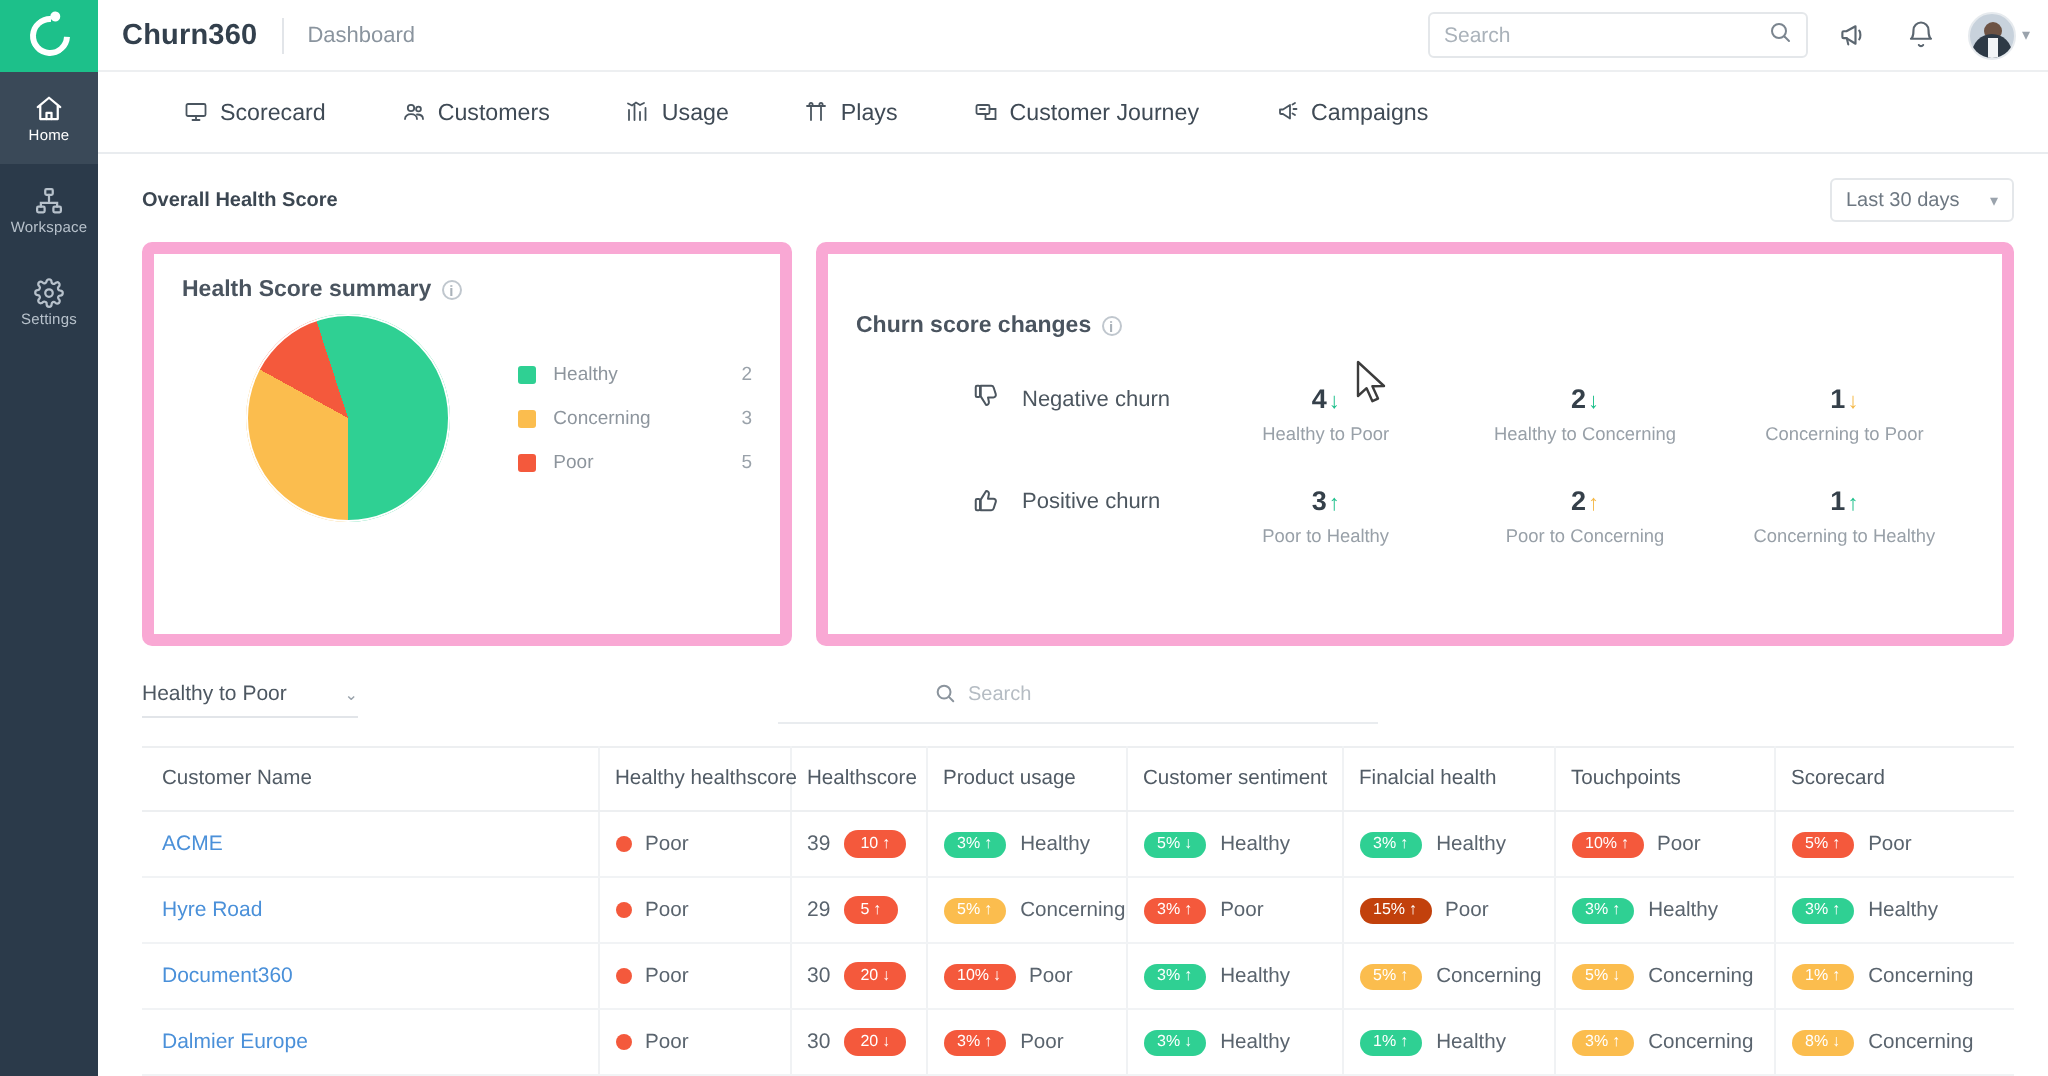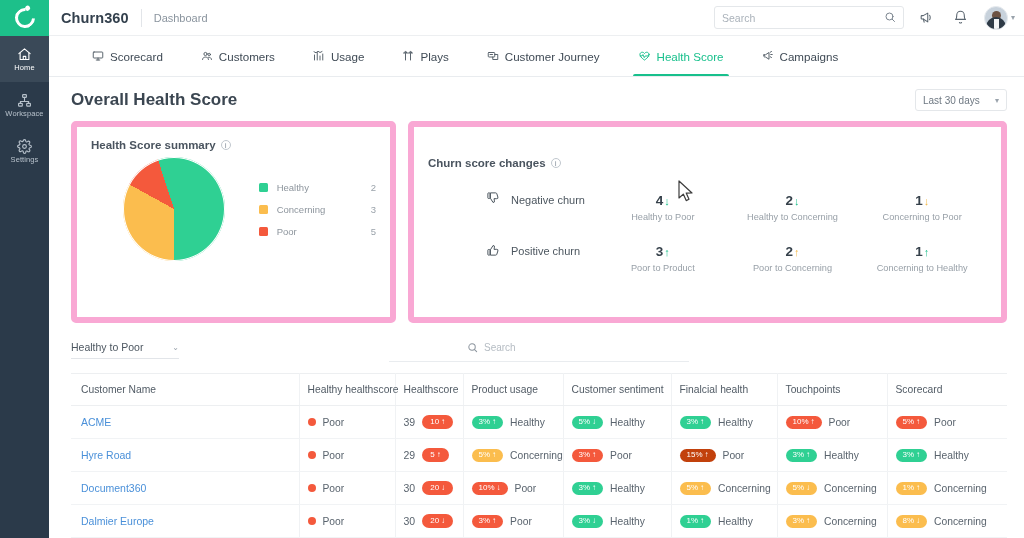--- a/index.html
+++ b/index.html
@@ -88,21 +88,21 @@
   .tab.active { color: #18c08c; font-weight: 400; }
   .tab.active .tabicon { color: #18c08c; }
   .tab.active::after {
     content: ""; position: absolute; left: 14px; right: 14px; bottom: 0;
     height: 2px; background: #18c08c; border-radius: 2px 2px 0 0;
   }
 
   
   .content { flex: 1; background: #ffffff; padding: 0 22px; overflow: hidden; position: relative; }
   .page-head { display: flex; align-items: center; padding: 12px 0 10px 0; }
-  .page-title { font-size: 17px; color: #3b4651; font-weight: 600; }
+  .page-title { font-size: 10px; color: #3b4651; font-weight: 600; }
   .ph-spacer { flex: 1; }
   .range-select {
     width: 92px; height: 22px; border: 1px solid #e4e7ea; border-radius: 3px;
     display: flex; align-items: center; justify-content: space-between;
     padding: 0 7px; font-size: 10px; color: #6e7882; cursor: pointer; background: #fff;
   }
 
   .cards-row { display: flex; gap: 12px; }
   .card { border: 6px solid #f9a8d4; border-radius: 5px; background: #fff; }
   .card-title { font-size: 11.5px; color: #4a545f; font-weight: 600; display: flex; align-items: center; gap: 5px; }
@@ -315,29 +315,20 @@
       </div>
       <div class="tab">
         <span class="tabicon">
           <svg width="12" height="12" viewBox="0 0 24 24" fill="none" stroke="currentColor" stroke-width="1.8" stroke-linecap="round">
               <rect x="2.5" y="5" width="13" height="9" rx="1.5"></rect>
               <path d="M15.5 9h6v10h-10v-5"></path>
               <path d="M6 9h5"></path>
             </svg>
         </span>
         <span>Customer Journey</span>
-      </div>
-      <div class="tab active">
-        <span class="tabicon">
-          <svg width="13" height="13" viewBox="0 0 24 24" fill="none" stroke="currentColor" stroke-width="1.8" stroke-linecap="round" stroke-linejoin="round">
-              <path d="M20.5 8.5c0-2.5-2-4.4-4.4-4.4-1.7 0-3.2 1-4.1 2.4-.9-1.4-2.4-2.4-4.1-2.4C5.5 4.1 3.5 6 3.5 8.5c0 5 8.5 10 8.5 10s8.5-5 8.5-10z"></path>
-              <path d="M4 11h3.5l1.6-2.6L11.6 14l1.8-3h6.6"></path>
-            </svg>
-        </span>
-        <span>Health Score</span>
       </div>
       <div class="tab">
         <span class="tabicon">
           <svg width="12" height="12" viewBox="0 0 24 24" fill="none" stroke="currentColor" stroke-width="1.8" stroke-linecap="round" stroke-linejoin="round">
               <path d="M4 9.5v3.5a1 1 0 001 1h2l7 4.5V5l-7 4.5H5a1 1 0 00-1 1z"></path>
               <path d="M16.5 4.5l2.5-1.5M17.5 9h3M16.5 13.5l2.5 1.5"></path>
             </svg>
         </span>
         <span>Campaigns</span>
       </div>
@@ -435,21 +426,21 @@
                     </svg>
                 </span>
                 <span>Positive churn</span>
               </div>
               <div class="churn-cells">
                 <div class="churn-cell">
                   <div class="churn-num">
                     <span>3</span>
                     <span class="arrow arr-green">↑</span>
                   </div>
-                  <div class="churn-sub">Poor to Product</div>
+                  <div class="churn-sub">Poor to Healthy</div>
                 </div>
                 <div class="churn-cell">
                   <div class="churn-num">
                     <span>2</span>
                     <span class="arrow arr-amber">↑</span>
                   </div>
                   <div class="churn-sub">Poor to Concerning</div>
                 </div>
                 <div class="churn-cell">
                   <div class="churn-num">

